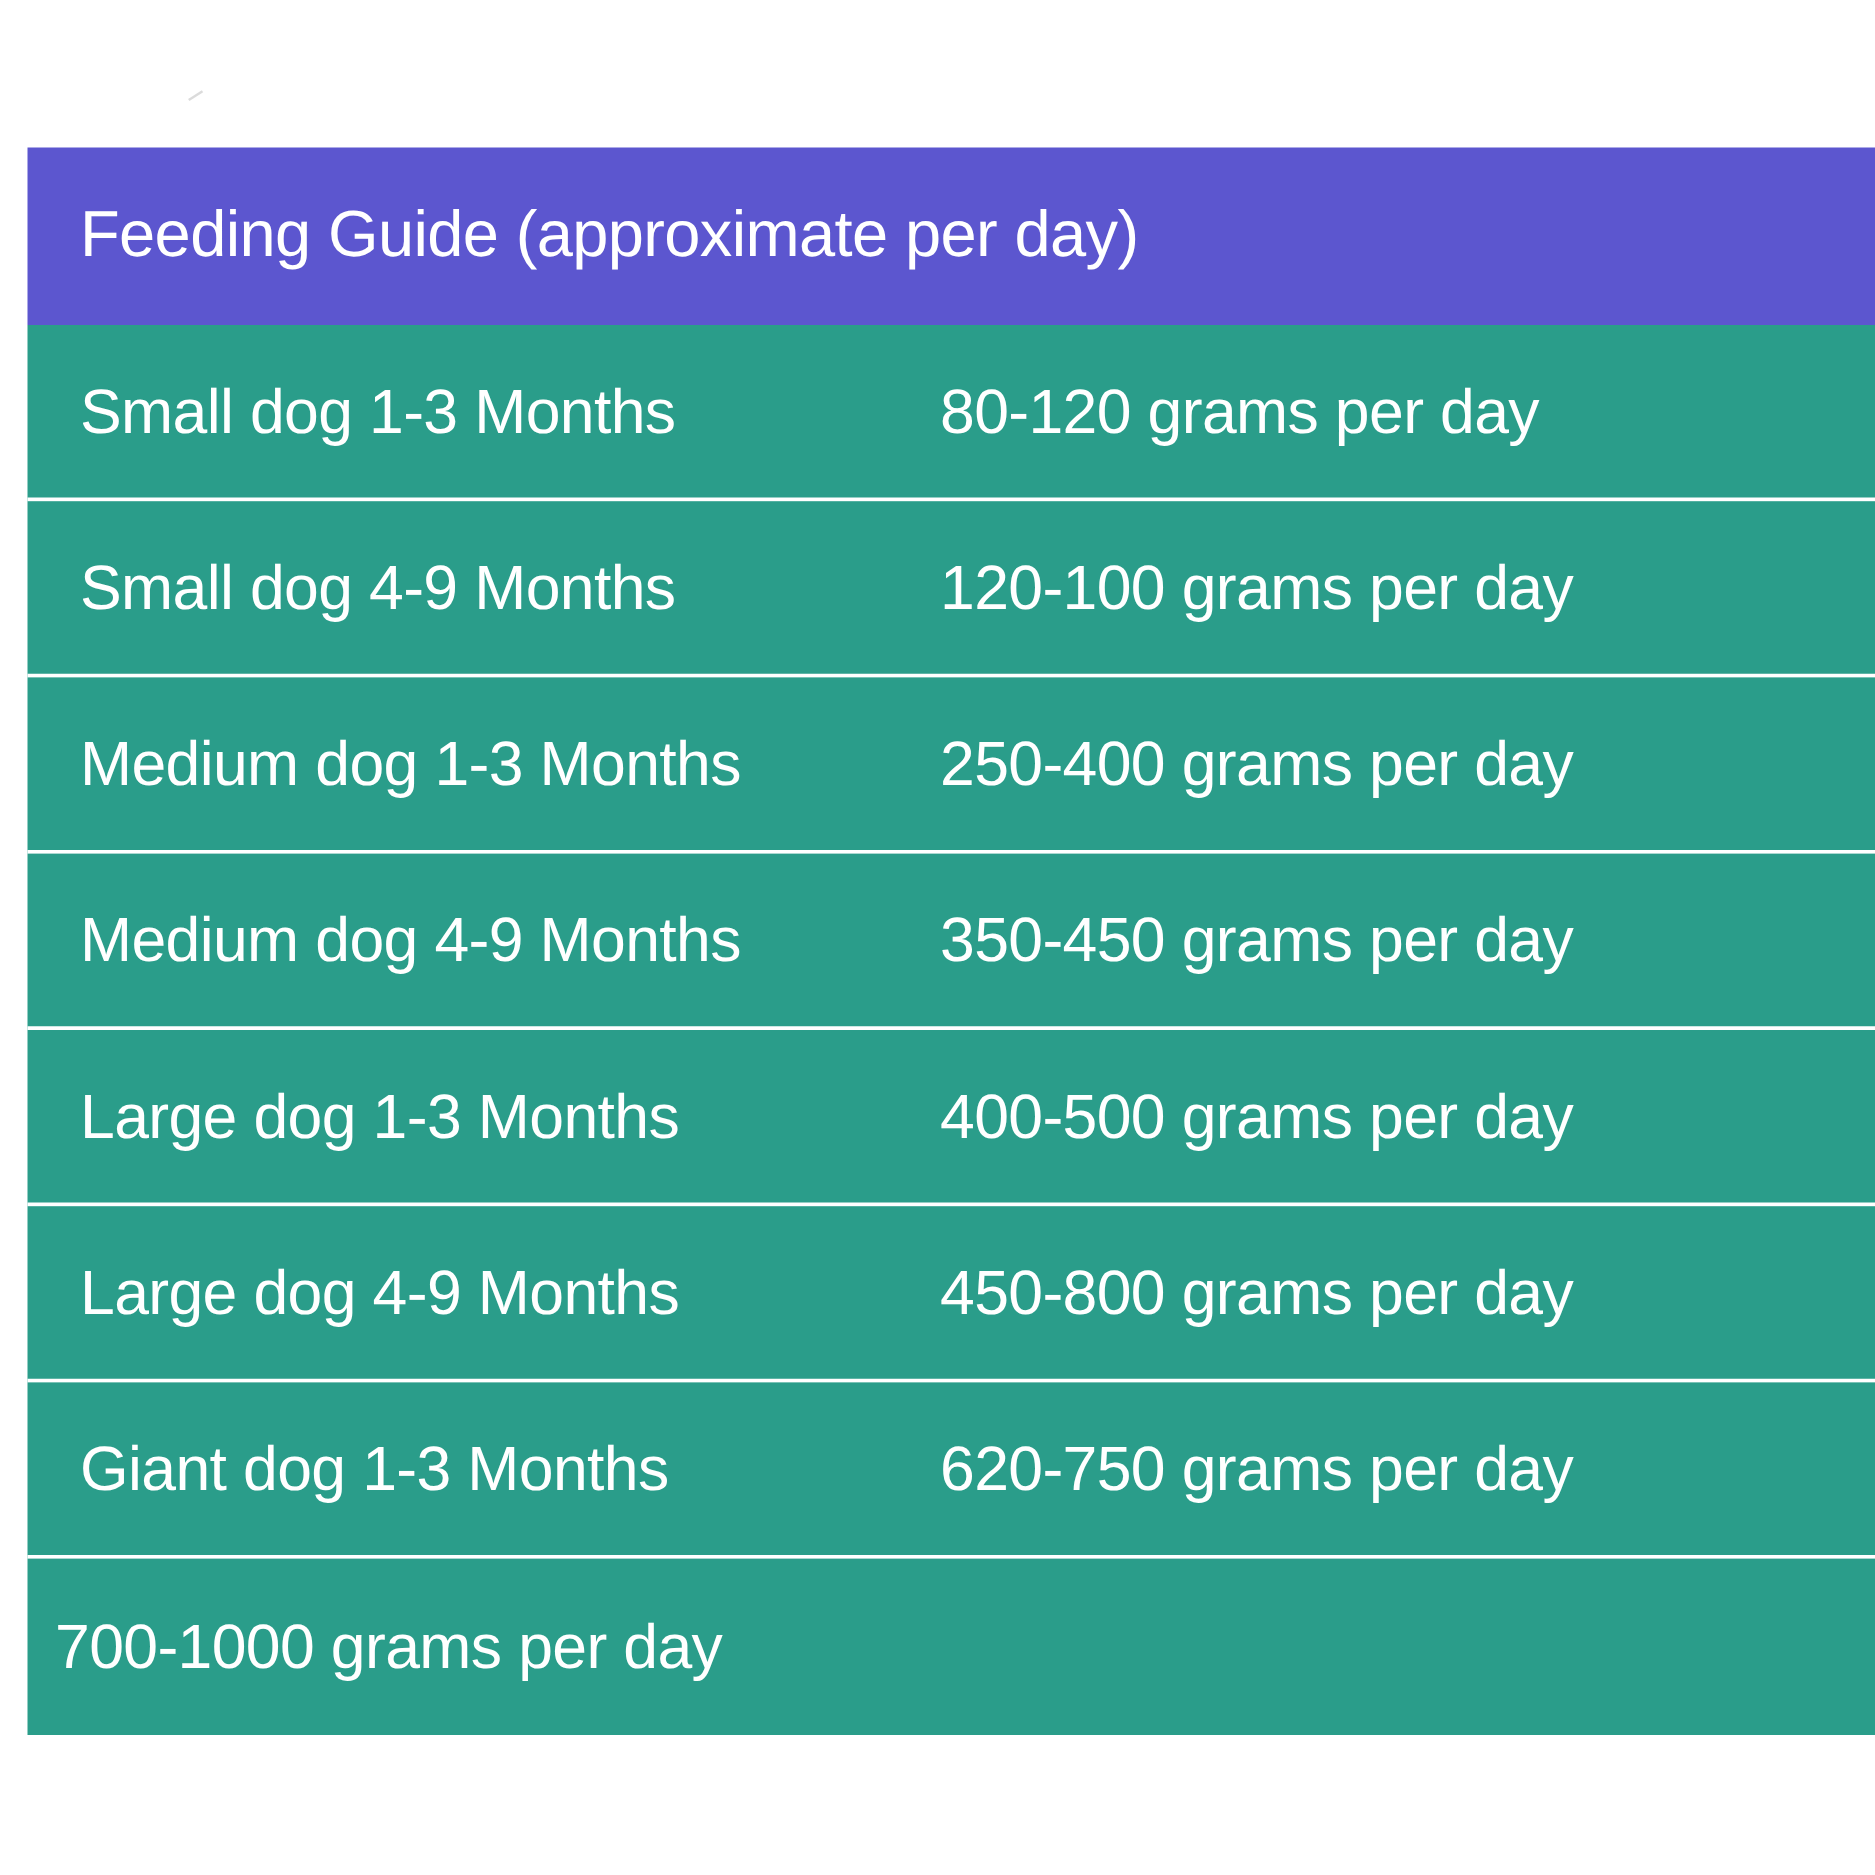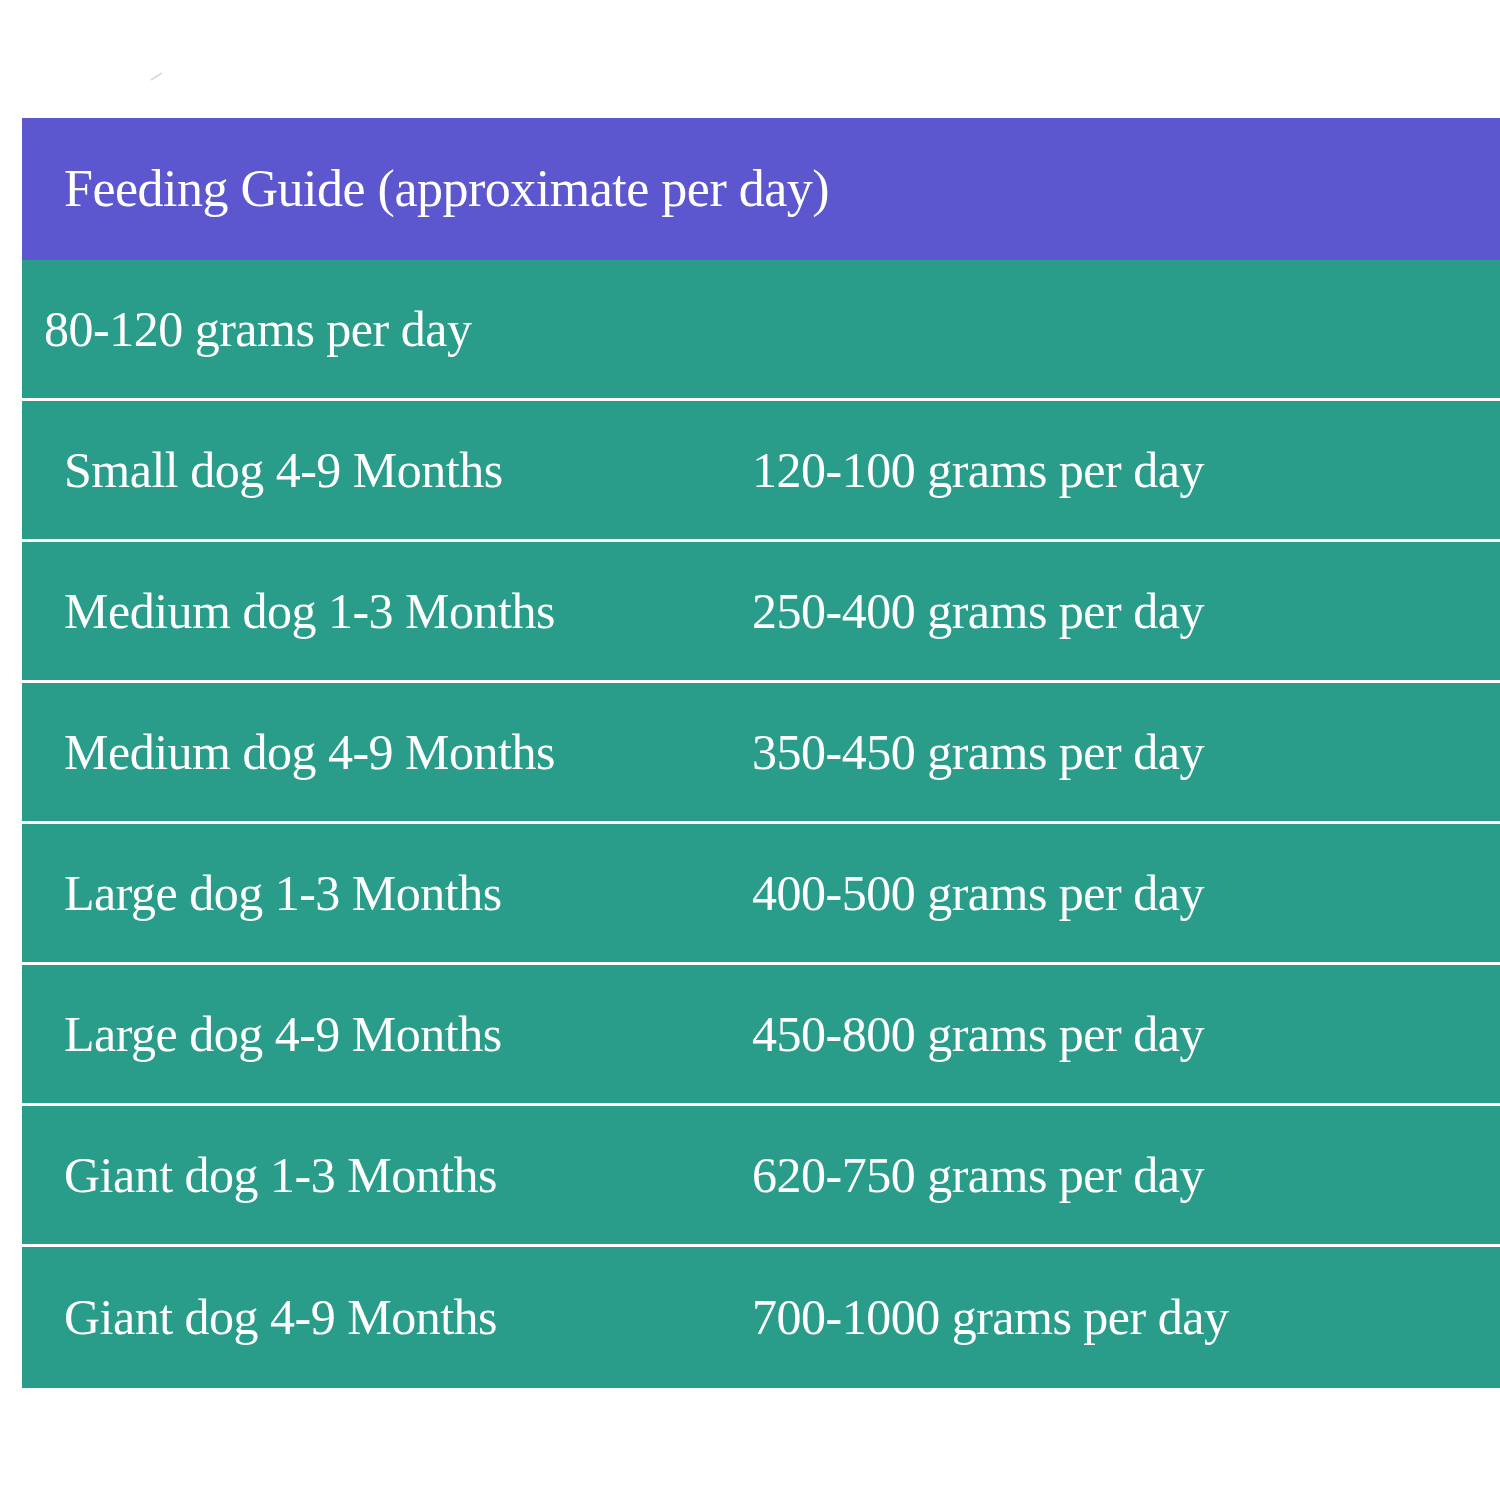--- a/index.html
+++ b/index.html
@@ -12,21 +12,20 @@
   }
   body {
     font-family: "Liberation Sans", sans-serif;
   }
   .page {
     position: relative;
     width: 1500px;
     height: 1500px;
     background: #ffffff;
     box-sizing: border-box;
-    font-family: Liberation Serif, serif;
   }
   .table-wrap {
     position: absolute;
     left: 22px;
     top: 118px;
     width: 1478px;
   }
   .table-header {
     background: #5c56cf;
     color: #ffffff;
@@ -98,20 +97,21 @@
 
   <div class="table-wrap">
 
     <div class="table-header">
       <div class="table-header-title">Feeding Guide (approximate per day)</div>
     </div>
 
     <div class="rows">
 
       <div class="row">
+        <div class="cell cell-label">Small dog 1-3 Months</div>
         <div class="cell cell-value">80-120 grams per day</div>
       </div>
 
       <div class="row">
         <div class="cell cell-label">Small dog 4-9 Months</div>
         <div class="cell cell-value">120-100 grams per day</div>
       </div>
 
       <div class="row">
         <div class="cell cell-label">Medium dog 1-3 Months</div>
@@ -132,19 +132,18 @@
         <div class="cell cell-label">Large dog 4-9 Months</div>
         <div class="cell cell-value">450-800 grams per day</div>
       </div>
 
       <div class="row">
         <div class="cell cell-label">Giant dog 1-3 Months</div>
         <div class="cell cell-value">620-750 grams per day</div>
       </div>
 
       <div class="row">
-        <div class="cell cell-label">Giant dog 4-9 Months</div>
         <div class="cell cell-value">700-1000 grams per day</div>
       </div>
 
     </div>
   </div>
 </div>
 
 </body></html>

